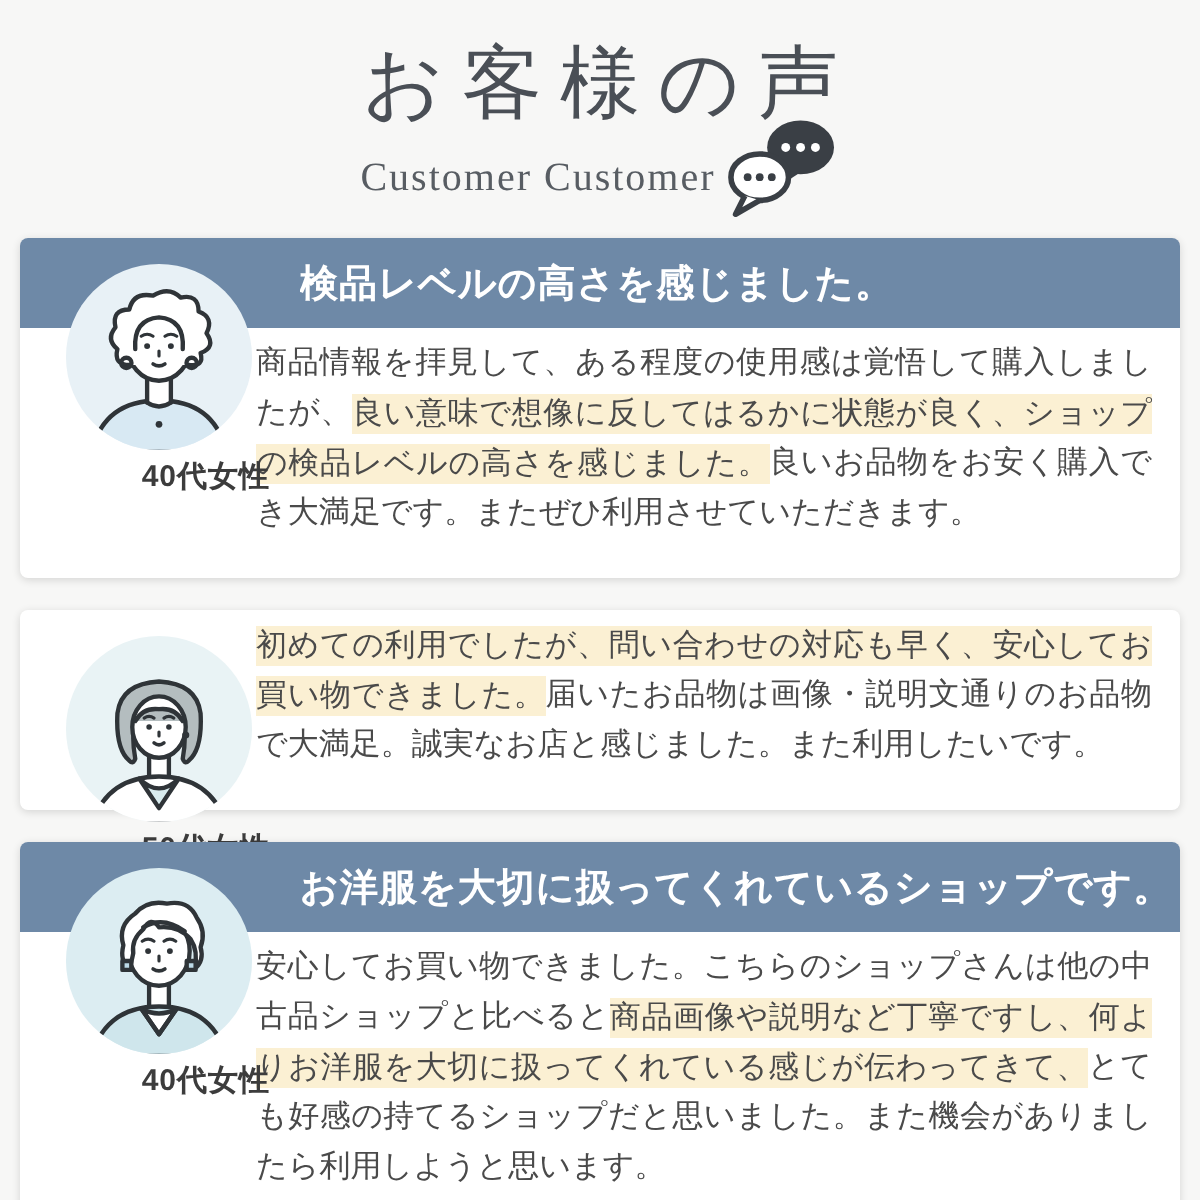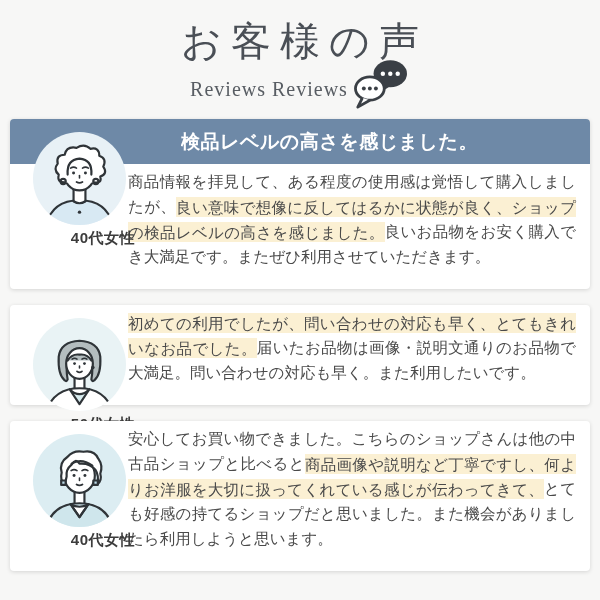--- a/index.html
+++ b/index.html
@@ -43,21 +43,21 @@
   }
   .card-header {
     height:45px;
     background:#6e89a7;
     border-radius:4px 4px 0 0;
     display:flex; align-items:center;
     padding-left:140px;
   }
   .card-header h2 {
     color:#ffffff; font-size:19px; font-weight:bold;
-    letter-spacing:.5px; white-space:nowrap; overflow:hidden;margin-left:31px;
+    letter-spacing:.5px; white-space:nowrap; overflow:hidden;
   }
   .avatar {
     position:absolute; left:22px; top:12px;
     width:95px; height:95px;
   }
   .avatar svg { width:95px; height:95px; display:block; }
   .reviewer {
     position:absolute; left:14px; top:110px; width:111px;
     text-align:right; font-size:15px; font-weight:bold; color:#3c3c3c;
     letter-spacing:.5px;
@@ -71,21 +71,21 @@
   .review-text .hl { background:#fbf0d3; padding:1.5px 0; }
 </style>
 </head>
 <body>
 
 <div class="page">
 
   <header class="hdr">
     <h1>お客様の声</h1>
     <div class="sub-row">
-      <span class="subtitle">Reviews Reviews</span>
+      <span class="subtitle">Customer Customer</span>
       <svg width="58" height="52" viewBox="0 0 62 56" aria-hidden="true">
         <ellipse cx="41" cy="18" rx="18" ry="14.5" fill="#3a3f45"></ellipse>
         <path d="M31 29 L26 41 L40 32 Z" fill="#3a3f45"></path>
         <circle cx="33" cy="18" r="2.4" fill="#ffffff"></circle>
         <circle cx="41" cy="18" r="2.4" fill="#ffffff"></circle>
         <circle cx="49" cy="18" r="2.4" fill="#ffffff"></circle>
         <ellipse cx="19" cy="34" rx="15.5" ry="12.5" fill="#ffffff" stroke="#3a3f45" stroke-width="3"></ellipse>
         <path d="M11 44 L6 54 L19 46.5" fill="#ffffff" stroke="#3a3f45" stroke-width="3" stroke-linejoin="round"></path>
         <circle cx="12.5" cy="34" r="2.1" fill="#3a3f45"></circle>
         <circle cx="19" cy="34" r="2.1" fill="#3a3f45"></circle>
@@ -150,24 +150,27 @@
       <circle cx="61.5" cy="51" r="1.8" fill="#2f3438" stroke="none"></circle>
       <circle cx="43" cy="47" r="1.4" fill="#2f3438" stroke="none"></circle>
       <circle cx="53" cy="47" r="1.4" fill="#2f3438" stroke="none"></circle>
       <path d="M40.5 42.5 Q43 40.8 45.5 42.5 M50.5 42.5 Q53 40.8 55.5 42.5" stroke-width="1.6"></path>
       <path d="M48 49.5 L48 51.5" stroke-width="1.6"></path>
       <path d="M45.5 55 Q48 57 50.5 55" stroke-width="1.8"></path>
     </g>
   </svg>
 </div>
     <div class="reviewer">50代女性</div>
-    <p class="review-text"><span class="hl">初めての利用でしたが、問い合わせの対応も早く、とてもきれいなお品でした。</span><span>届いたお品物は画像・説明文通りのお品物で大満足。問い合わせの対応も早く。また利用したいです。</span></p>
+    <p class="review-text"><span class="hl">初めての利用でしたが、問い合わせの対応も早く、安心してお買い物できました。</span><span>届いたお品物は画像・説明文通りのお品物で大満足。誠実なお店と感じました。また利用したいです。</span></p>
   </section>
 
   <section class="card">
+    <div class="card-header">
+      <h2>お洋服を大切に扱ってくれているショップです。</h2>
+    </div>
     <div class="avatar">
   <svg viewBox="0 0 96 96" aria-hidden="true">
     <defs>
               <clipPath id="cp3">
                 <circle cx="48" cy="48" r="47"></circle>
               </clipPath>
             </defs>
     <circle cx="48" cy="48" r="47" fill="#dcedf2"></circle>
     <g clip-path="url(#cp3)" stroke="#2f3438" stroke-width="2.2" fill="none" stroke-linecap="round" stroke-linejoin="round">
       <rect x="43" y="55" width="10" height="17" fill="#ffffff" stroke="none"></rect>

